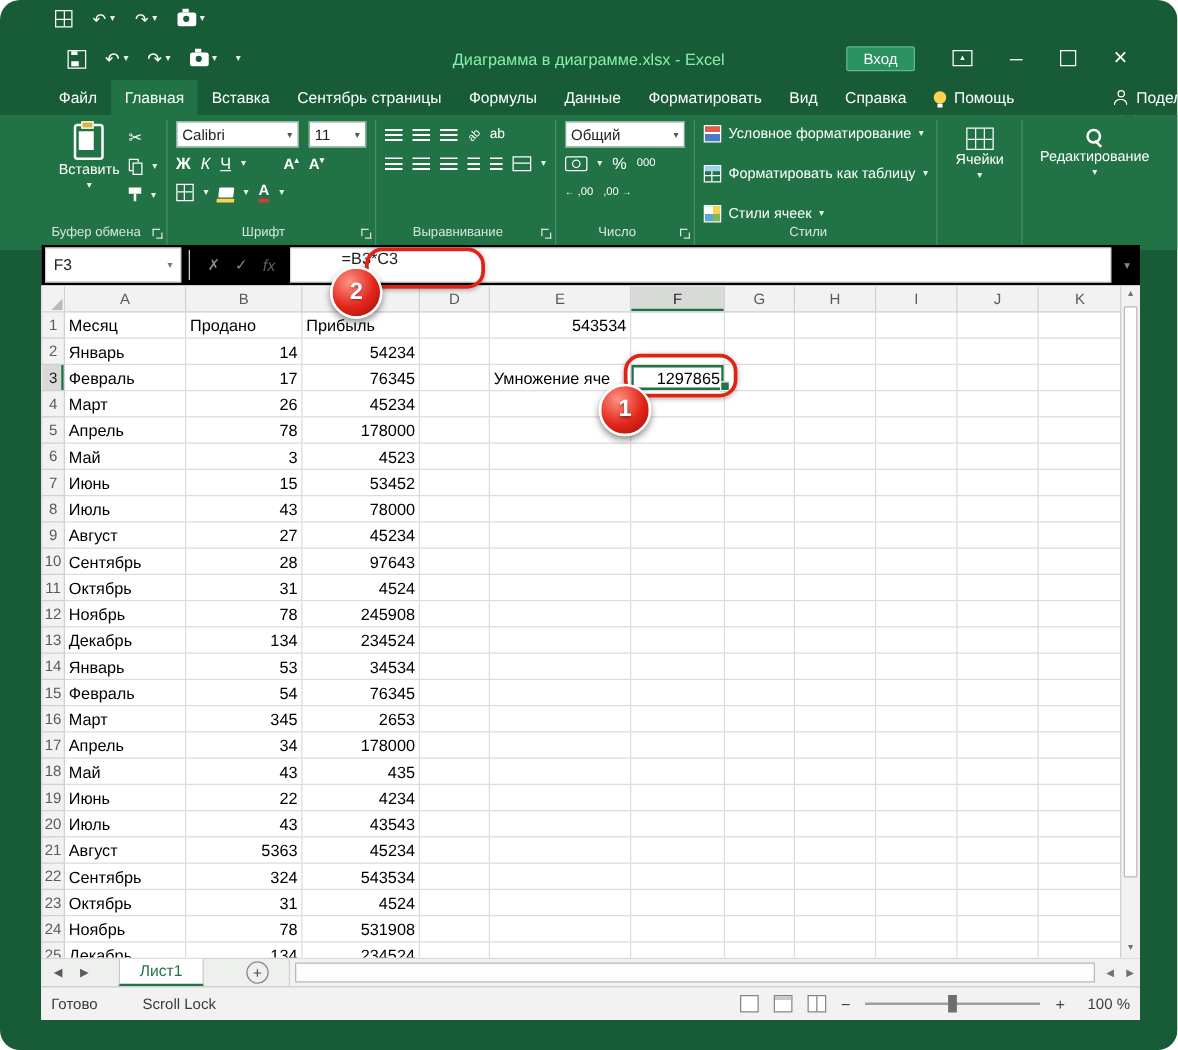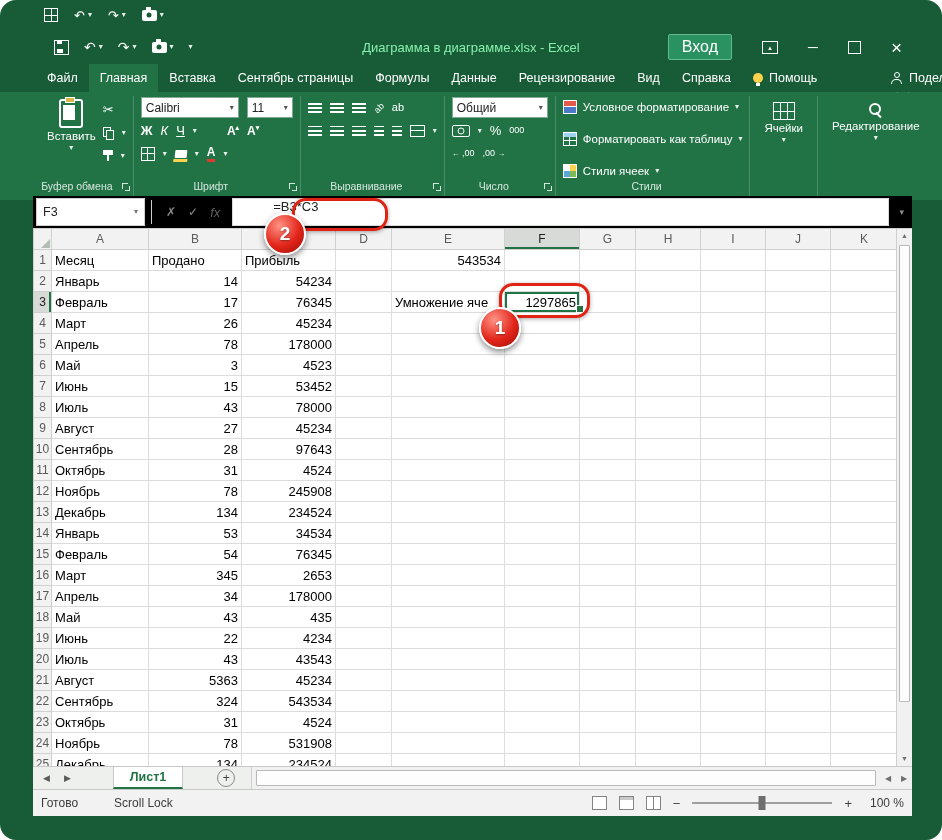--- a/index.html
+++ b/index.html
@@ -11,21 +11,21 @@
   .qat-strip .glyph{font-size:13px;line-height:1}
   .car{font-size:8px;color:#e8f2ec;line-height:1}
   .qgroup{display:flex;align-items:center;gap:3px;margin-right:9px}
 
   .titlebar{position:absolute;left:0;top:30px;width:100%;height:34px;display:flex;align-items:center;color:#fff}
   .tb-left{display:flex;align-items:center;gap:8px;padding-left:54px}
   .tb-left .glyph{font-size:14px;line-height:1}
   .tb-group{display:flex;align-items:center;gap:3px;margin-right:7px}
   .tb-title{position:absolute;left:50%;transform:translateX(-50%);font-size:13px;white-space:nowrap;color:#86efac}
   .tb-right{margin-left:auto;display:flex;align-items:center;gap:30px;padding-right:40px}
-  .signin{background:#2a9160;border:1px solid #63b98e;color:#fff;font-size:16px;padding:2px 13px;border-radius:2px;line-height:1.2}
+  .signin{background:#2a9160;border:1px solid #63b98e;color:#fff;font-size:12px;padding:2px 13px;border-radius:2px;line-height:1.2}
   .winbtn{color:#fff;font-size:14px;line-height:1}
   .close-glyph{font-size:19px}
   .maxbox{width:11px;height:11px;border:1.5px solid #fff}
 
   
   .tabrow{position:absolute;left:0;top:64px;width:100%;height:28px;display:flex;align-items:stretch;padding-left:36px;padding-right:36px}
   .rtab{display:flex;align-items:center;padding:0 11px;color:#fff;font-size:12.5px;white-space:nowrap}
   .rtab.active{background:#217346}
   .rtab.withicon{gap:6px}
   .share-tab{margin-left:auto;display:flex;align-items:center;gap:6px;color:#fff;font-size:12.5px}
@@ -123,21 +123,21 @@
   .corner-tri{position:absolute;right:1px;bottom:1px;width:0;height:0;border-left:9px solid transparent;border-bottom:9px solid #b4bcb6}
 
   .vscroll{position:absolute;right:0;top:0;bottom:0;width:15px;background:#f1f1f1;border-left:1px solid #cfcfcf}
   .vscroll .arr{position:absolute;left:0;width:100%;text-align:center;font-size:7px;color:#707070;height:14px;line-height:14px}
   .vscroll .arr.up{top:0}
   .vscroll .arr.dn{bottom:0}
   .vthumb{position:absolute;left:2px;right:2px;top:16px;height:455px;background:#fdfdfd;border:1px solid #b9b9b9;border-radius:1px}
 
   .sheet-tabbar{height:22px;background:#eef0ee;border-top:1px solid #c9c9c9;display:flex;align-items:stretch}
   .tab-nav{display:flex;align-items:center;gap:14px;padding:0 10px;color:#5a5a5a;font-size:9px}
-  .sheet-tab{margin-left:32px;display:flex;align-items:center;padding:0 16px;background:#fff;border-left:1px solid #c9c9c9;border-right:1px solid #c9c9c9;border-bottom:2px solid #217346;color:#217346;font-size:12.5px;font-weight:bold}
+  .sheet-tab{margin-left:14px;display:flex;align-items:center;padding:0 16px;background:#fff;border-left:1px solid #c9c9c9;border-right:1px solid #c9c9c9;border-bottom:2px solid #217346;color:#217346;font-size:12.5px;font-weight:normal}
   .add-sheet{align-self:center;margin-left:34px;width:16px;height:16px;border:1px solid #8a8a8a;border-radius:50%;display:flex;align-items:center;justify-content:center;font-size:12px;color:#444;line-height:1}
   .hscroll{flex:1;margin-left:16px;display:flex;align-items:center;background:#f1f1f1;border-left:1px solid #cfcfcf}
   .hthumb{flex:1;height:14px;margin:0 4px;background:#fdfdfd;border:1px solid #b9b9b9;border-radius:1px}
   .hscroll .arr{width:16px;text-align:center;font-size:8px;color:#707070}
 
   .statusbar{height:26px;background:#f1f2f1;border-top:1px solid #c9c9c9;display:flex;align-items:center;font-size:12px;color:#3b3b3b}
   .sb-mode{padding-left:8px}
   .sb-scrolllock{margin-left:36px}
   .sb-right{margin-left:auto;display:flex;align-items:center;gap:12px;padding-right:8px}
   .vw{width:13px;height:12px;border:1px solid #848484;background:#fff;display:inline-block;position:relative}
@@ -208,21 +208,21 @@
     </div>
   </div>
 
   <div class="tabrow">
     <span class="rtab">Файл</span>
     <span class="rtab active">Главная</span>
     <span class="rtab">Вставка</span>
     <span class="rtab">Сентябрь страницы</span>
     <span class="rtab">Формулы</span>
     <span class="rtab">Данные</span>
-    <span class="rtab">Рецензирование</span>
+    <span class="rtab">Форматировать</span>
     <span class="rtab">Вид</span>
     <span class="rtab">Справка</span>
     <span class="rtab withicon">
         <span class="ic i-bulb"></span>
         <span>Помощь</span>
       </span>
     <span class="share-tab">
         <span class="ic i-person"></span>
         <span>Поделиться</span>
       </span>

